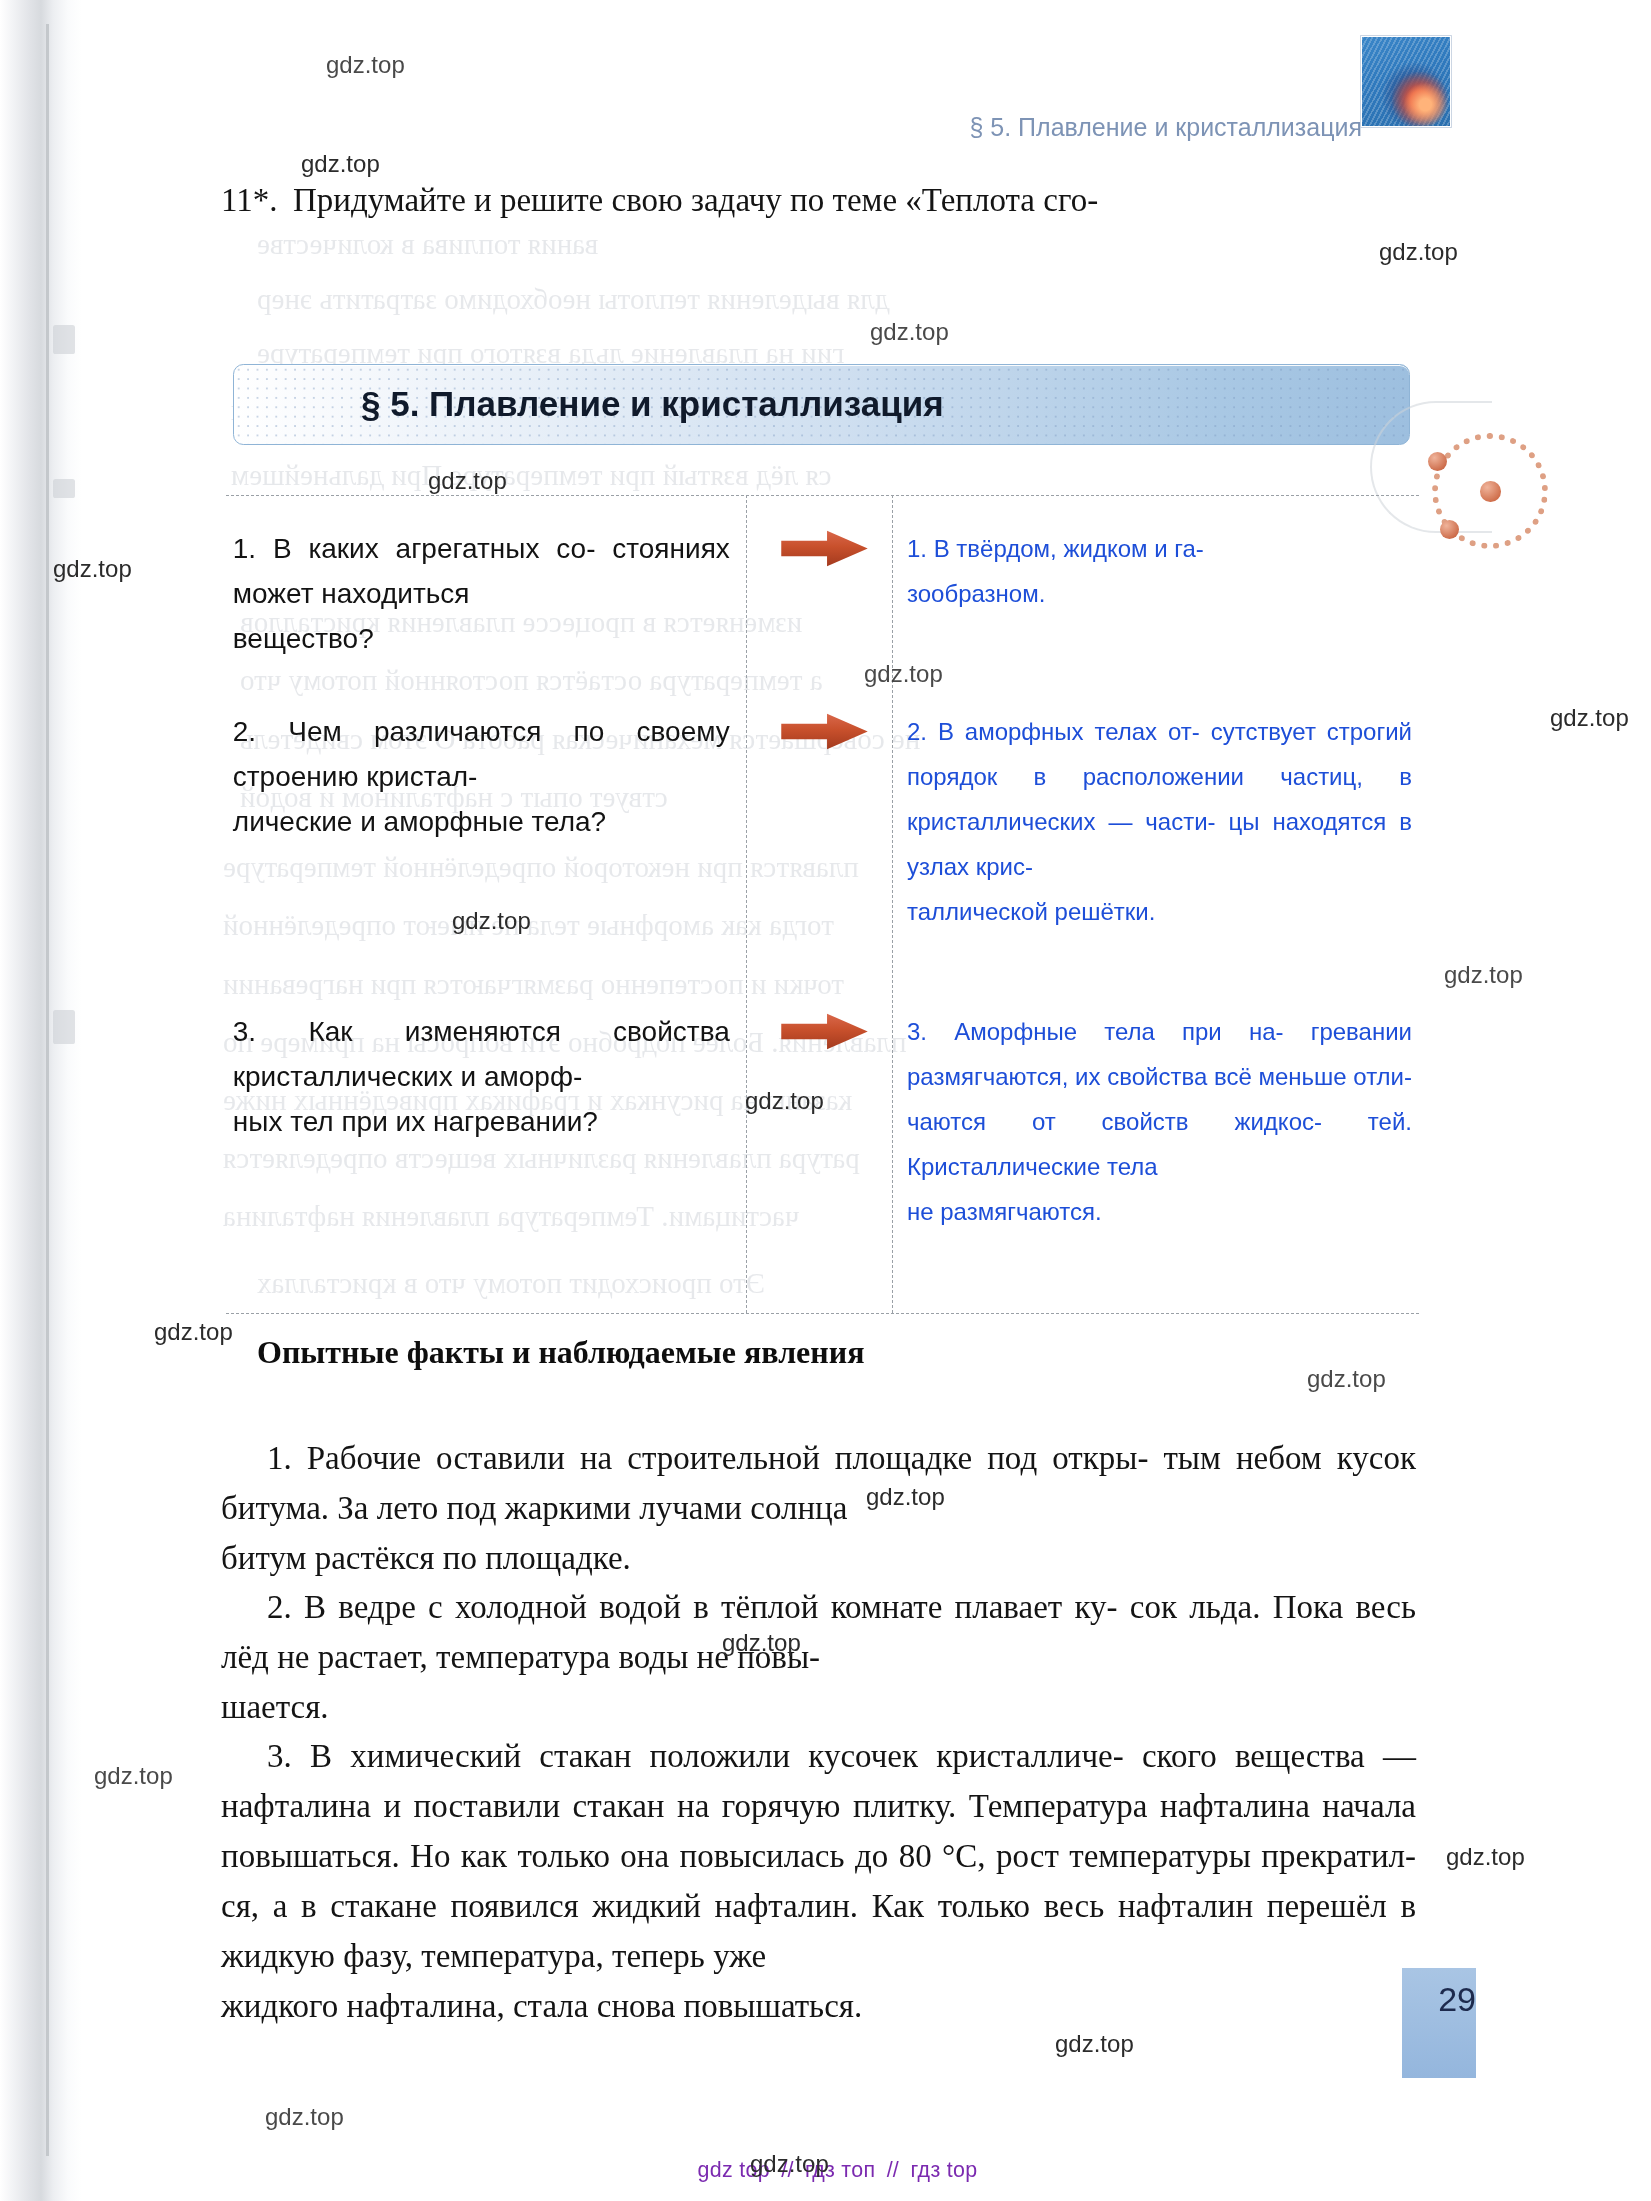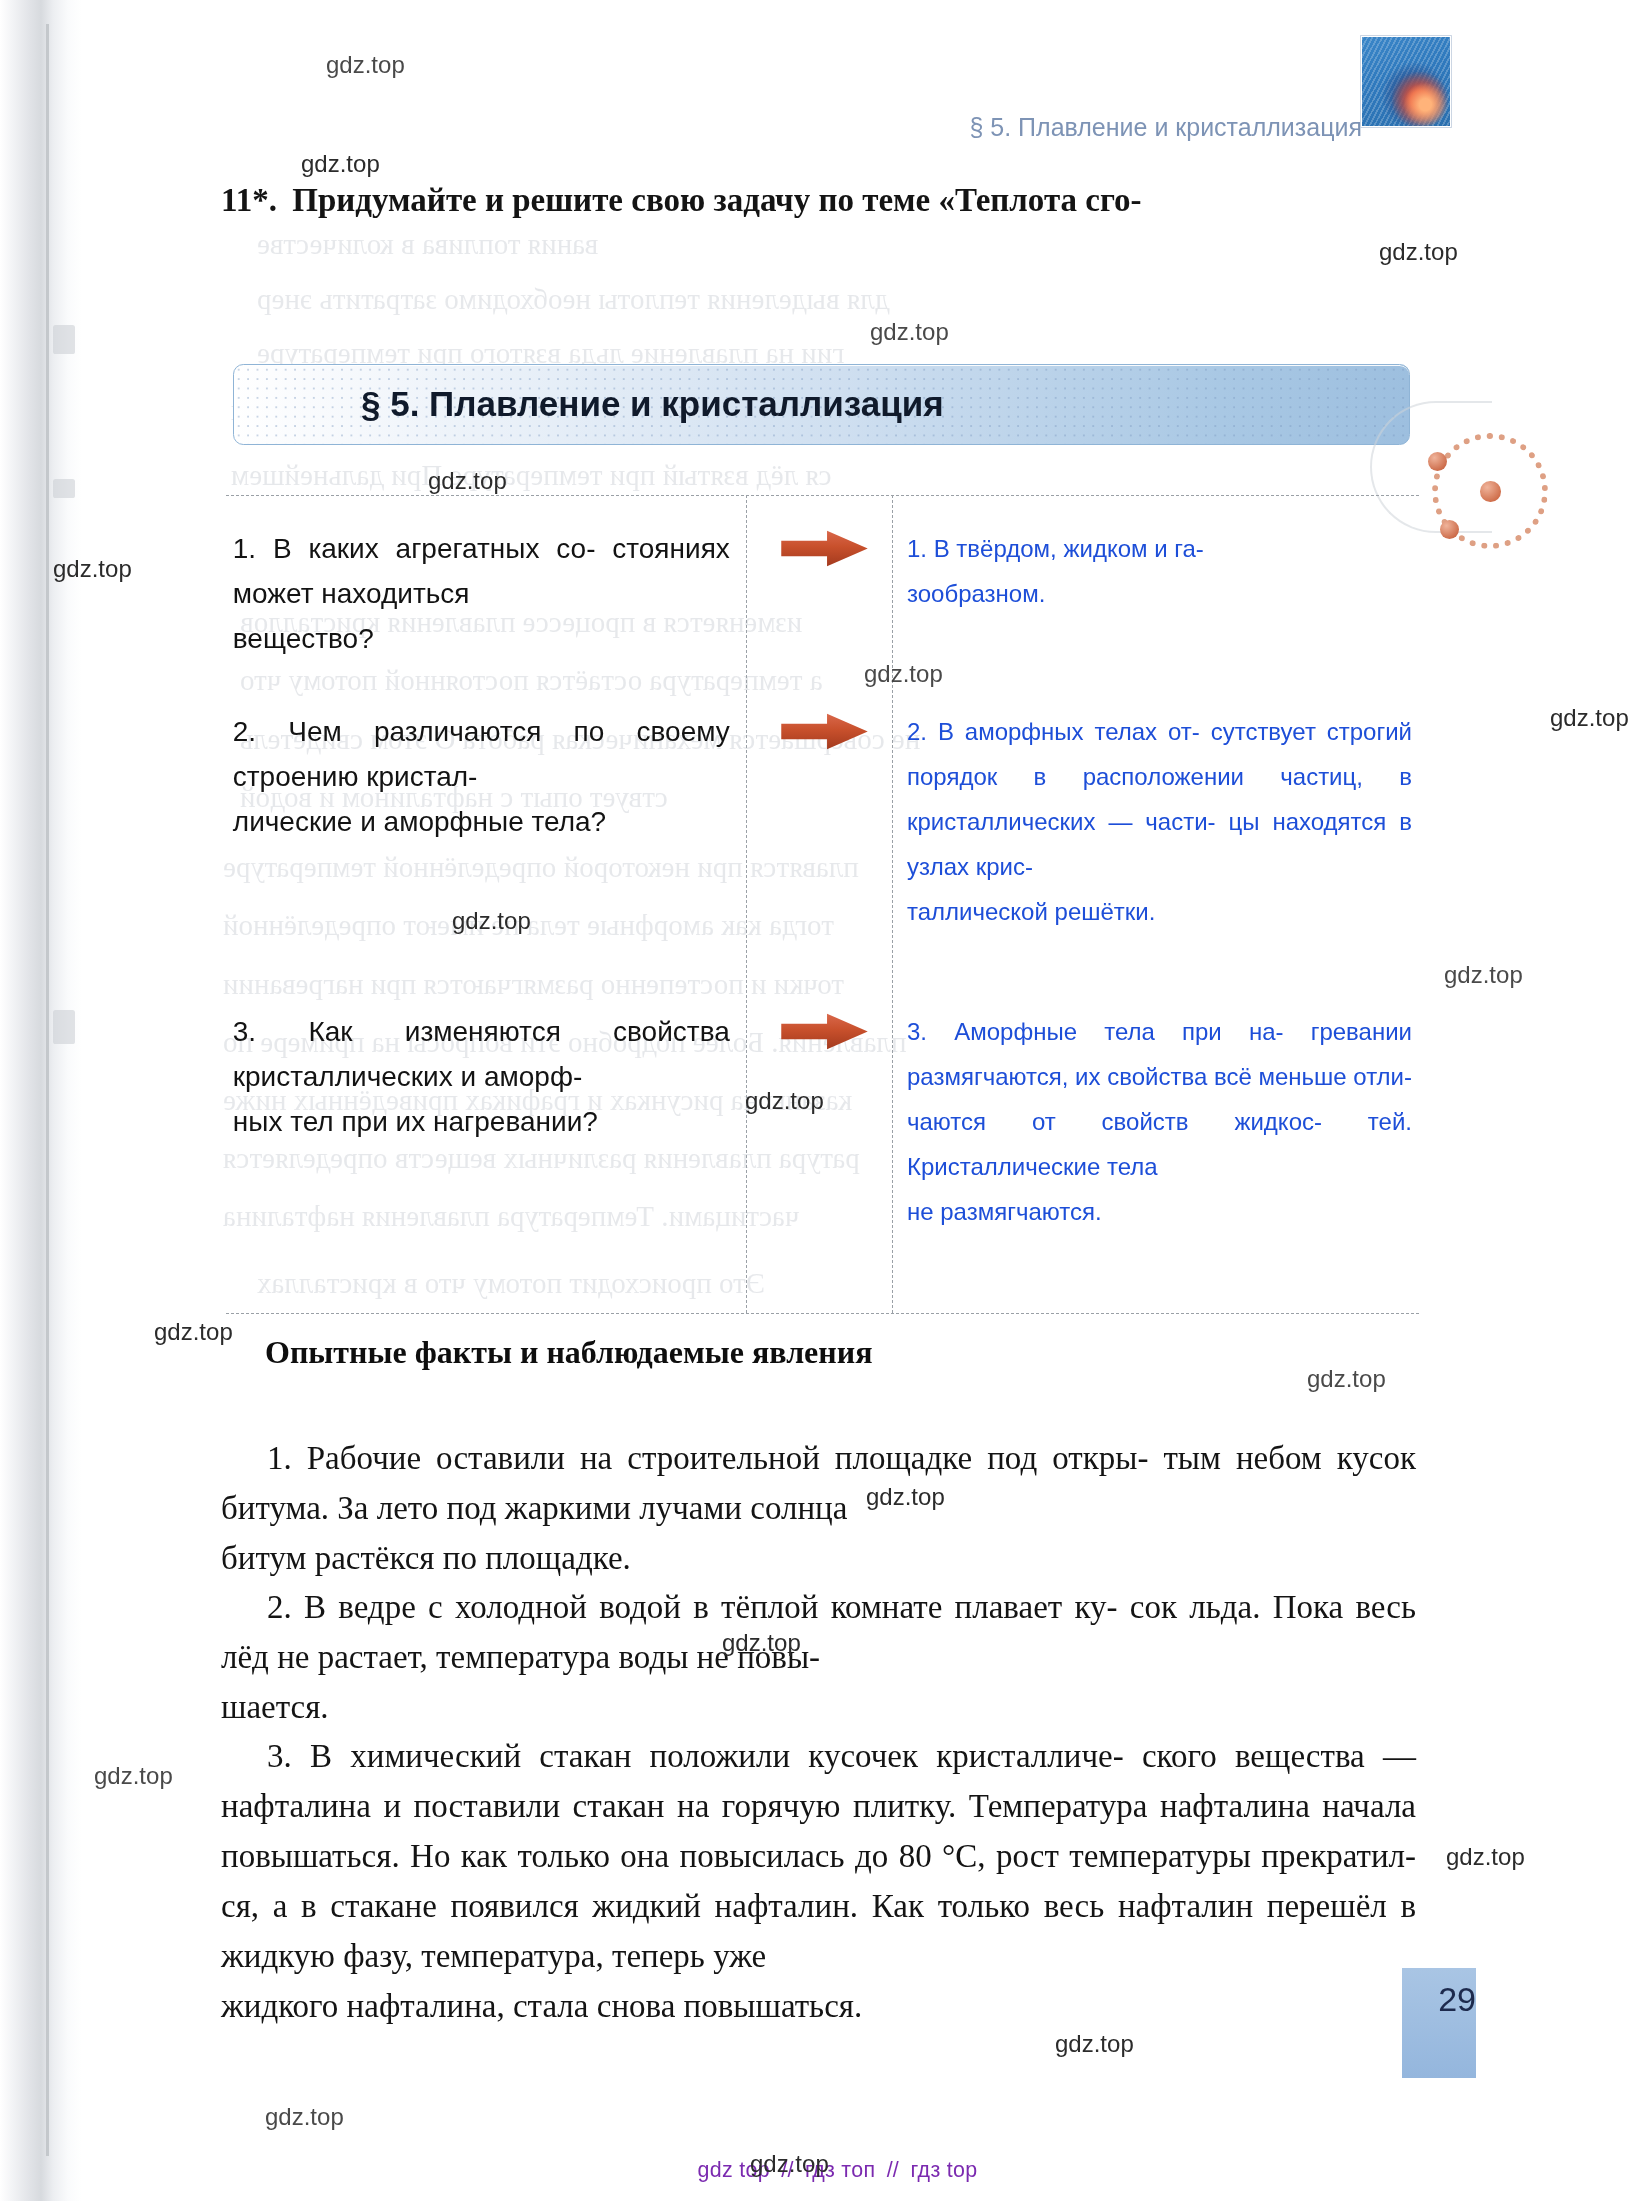--- a/index.html
+++ b/index.html
@@ -77,21 +77,20 @@
       repeating-linear-gradient(118deg, rgba(255,255,255,.22) 0 1.7px, rgba(0,0,0,0) 1.7px 4.3px),
       linear-gradient(160deg, #3a86c8 0%, #2f79bd 45%, #2a6fae 100%);
     box-shadow: 0 0 0 0.9px #c7d2e0;
   }
 
   
   .ex-block {
     position: absolute;
     left: 221px; top: 175px;
     width: 1192px;
-    font-weight: bold;
   }
   .ex-row { display: flex; align-items: flex-start; }
   .ex-num {
     flex: 0 0 auto;
     font-size: 33px;
     line-height: 50px;
     white-space: nowrap;
     padding-right: 15.4px;
   }
   .ex-body {
@@ -171,21 +170,21 @@
   .qa-q .lastline, .qa-a .lastline { display: block; text-align: left; }
   .arrow-cell {
     position: absolute;
     left: 538px; width: 122px; height: 45px;
   }
   .arrow-ico { position: absolute; left: 15.4px; top: 3.4px; width: 91px; height: 39px; }
 
   
   .subhead {
     position: absolute;
-    left: 265px; top: 1334px;
+    left: 257px; top: 1334px;
     font-weight: bold;
     font-size: 32px;
     color: #0e0e0e;
     white-space: nowrap;
   }
   .para {
     position: absolute;
     left: 221px;
     width: 1195px;
     font-size: 33px;

